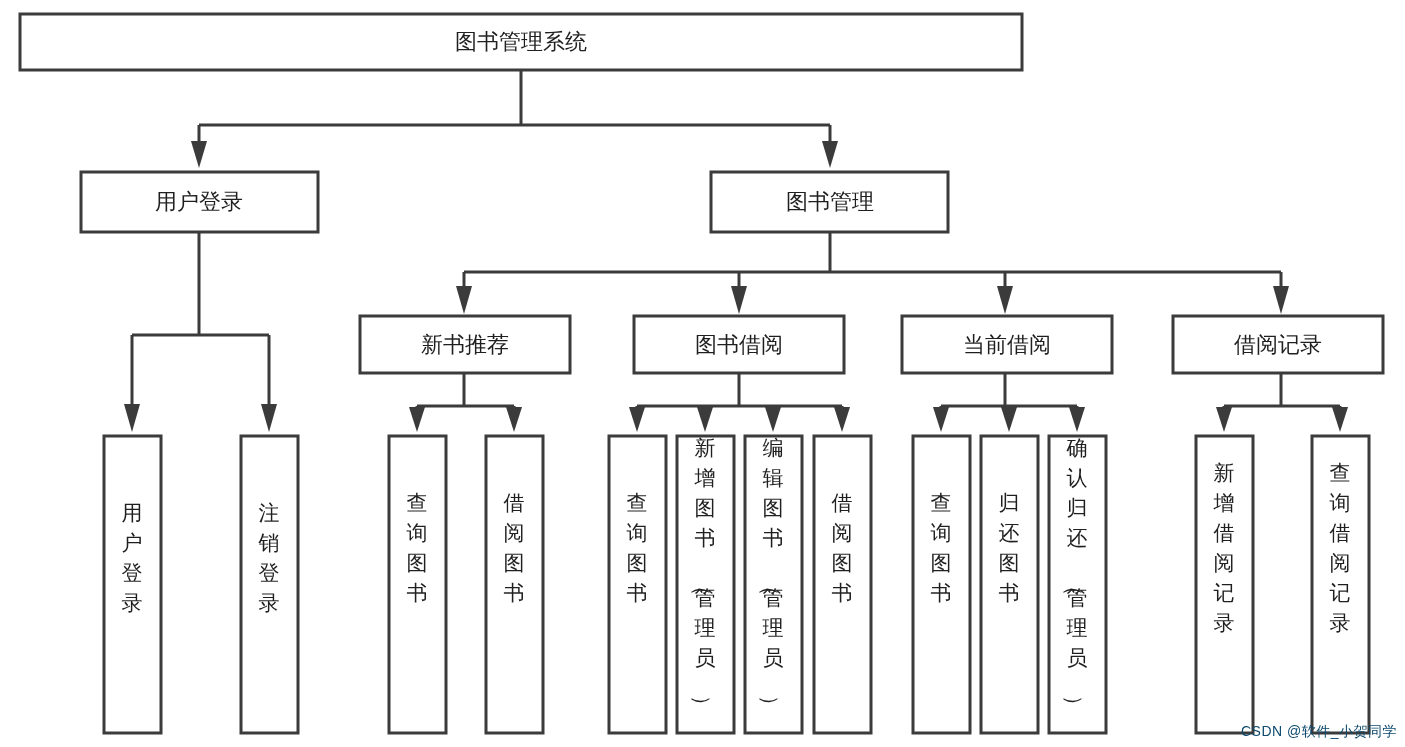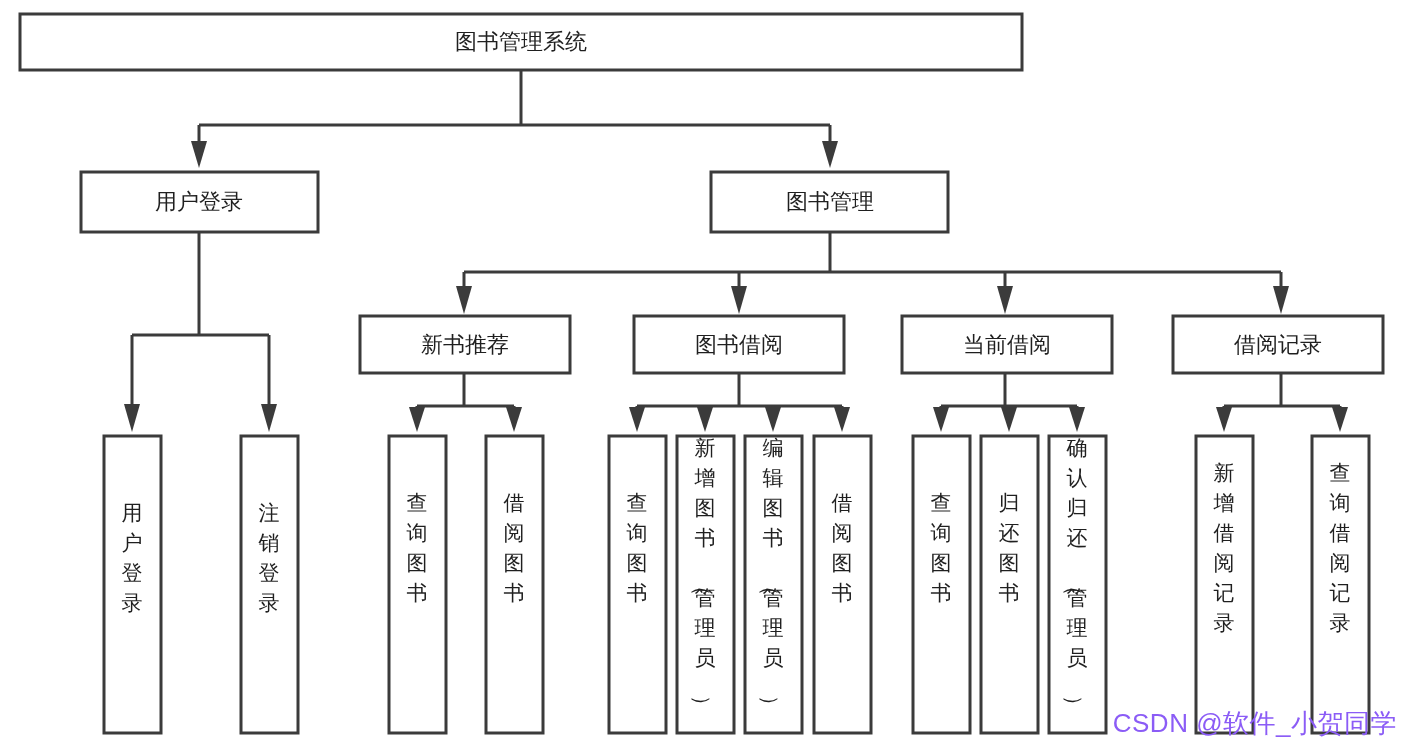--- a/index.html
+++ b/index.html
@@ -52,22 +52,22 @@
     font-family: "Liberation Sans", "DejaVu Sans", sans-serif;
     font-size: 21px;
     fill: #1f1f1f;
     text-anchor: middle;
   }
   .watermark {
     position: absolute;
     right: 8px;
     bottom: 6px;
     font-family: "Liberation Sans", "DejaVu Sans", sans-serif;
-    font-size: 26px;
-    color: #8b5cf6;
+    font-size: 14px;
+    color: #0c4a6e;
     white-space: nowrap;
     letter-spacing: 0.5px;
     margin-left: 36px;
   }
 </style>
 </head>
 <body>
 
 <div id="diagram-root">
 

